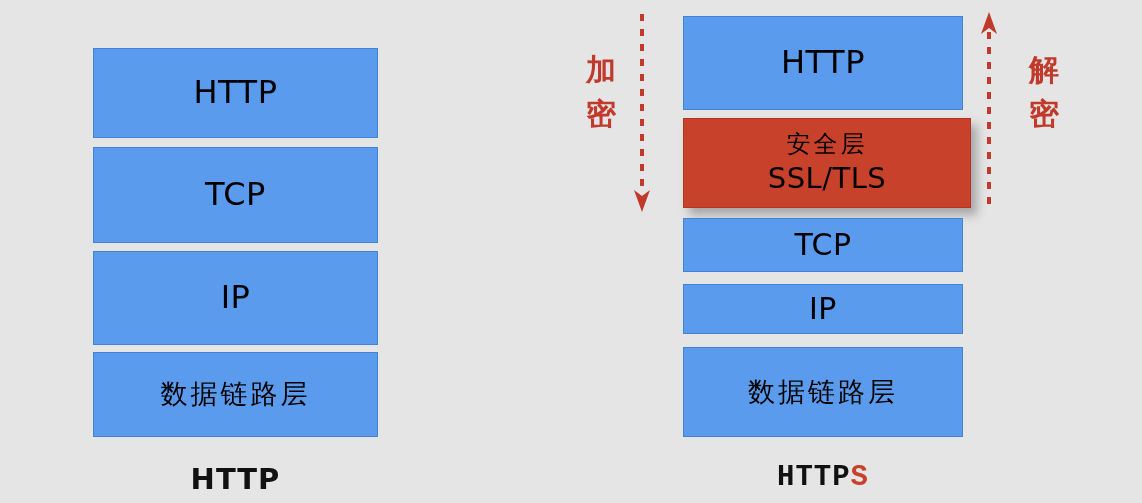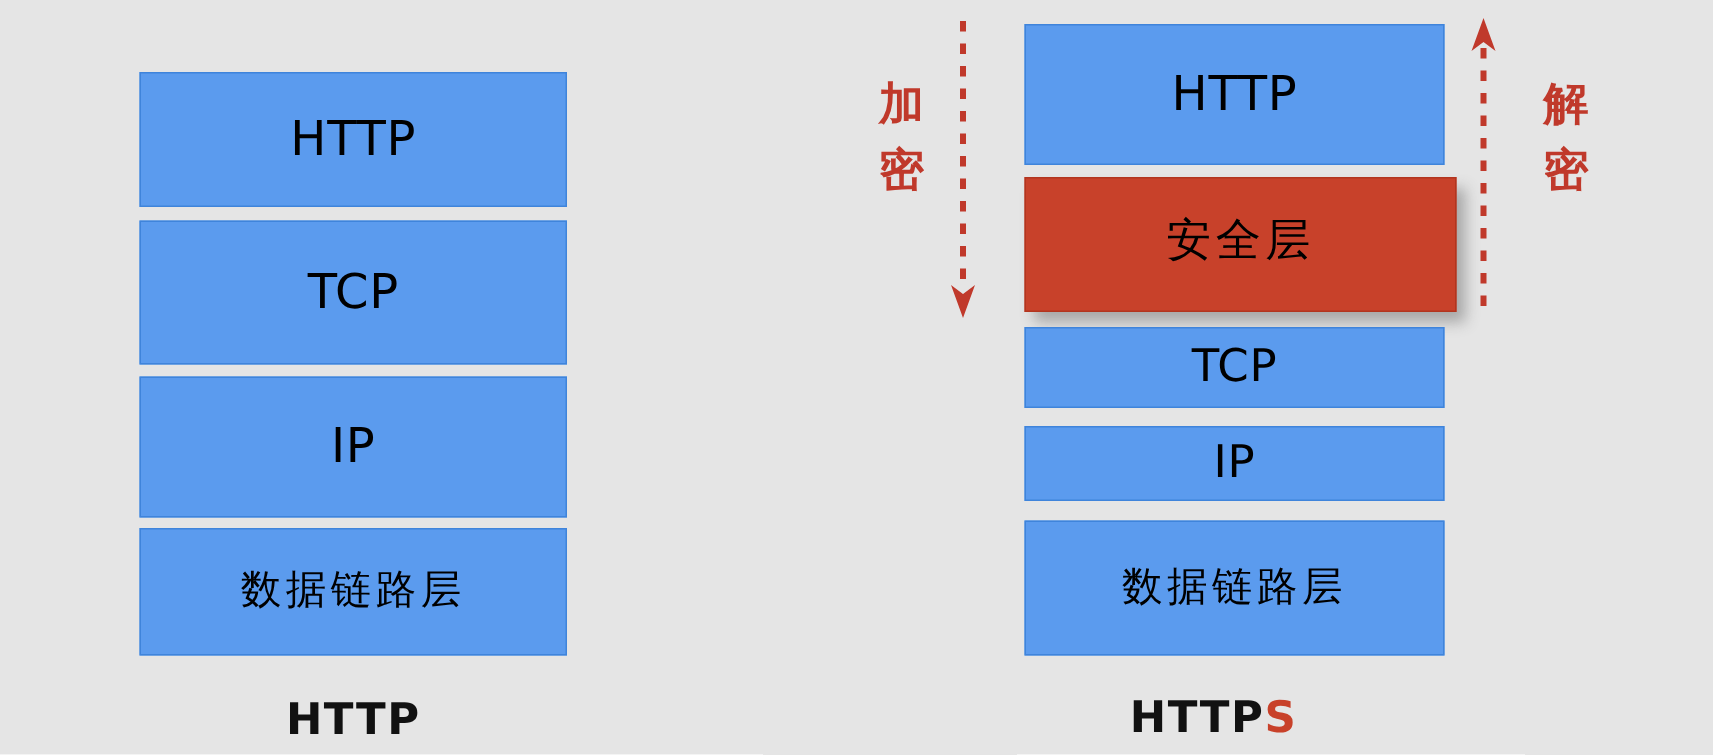--- a/index.html
+++ b/index.html
@@ -125,36 +125,37 @@
     </svg>
   </div>
 
   <div>
 
     <div class="layer blue" style="left:683px; top:16px; width:280px; height:94px; font-size:32px;">
       <span class="lt latin">HTTP</span>
     </div>
 
     <div class="layer red" style="left:683px; top:118px; width:288px; height:90px;">
-      <span class="lt cjk" style="font-size:30px; margin-bottom:4px;">安全层</span>
+      <span class="lt cjk" style="font-size:24px; margin-bottom:4px;">安全层</span>
+      <span class="lt latin" style="font-size:29px;">SSL/TLS</span>
     </div>
 
     <div class="layer blue" style="left:683px; top:218px; width:280px; height:54px; font-size:30px;">
       <span class="lt latin">TCP</span>
     </div>
 
     <div class="layer blue" style="left:683px; top:284px; width:280px; height:50px; font-size:30px;">
       <span class="lt latin">IP</span>
     </div>
 
     <div class="layer blue" style="left:683px; top:347px; width:280px; height:90px; font-size:27px;">
       <span class="lt cjk">数据链路层</span>
     </div>
 
-    <div class="caption" style="left:669px; top:461px; width:280px;">
+    <div class="caption" style="left:683px; top:461px; width:280px;font-family:Liberation Mono, monospace;">
       <span>HTTP</span><span class="accent">S</span>
     </div>
   </div>
 
   <div>
     <svg class="arrow" style="left:976px; top:10px;" width="26" height="205" viewBox="0 0 26 205">
       <line x1="13" y1="22" x2="13" y2="200" stroke="#c0392b" stroke-width="4" stroke-dasharray="7 8" stroke-linecap="butt"></line>
       <path d="M13 2 L5 24 L13 18 L21 24 Z" fill="#c0392b"></path>
     </svg>
 

